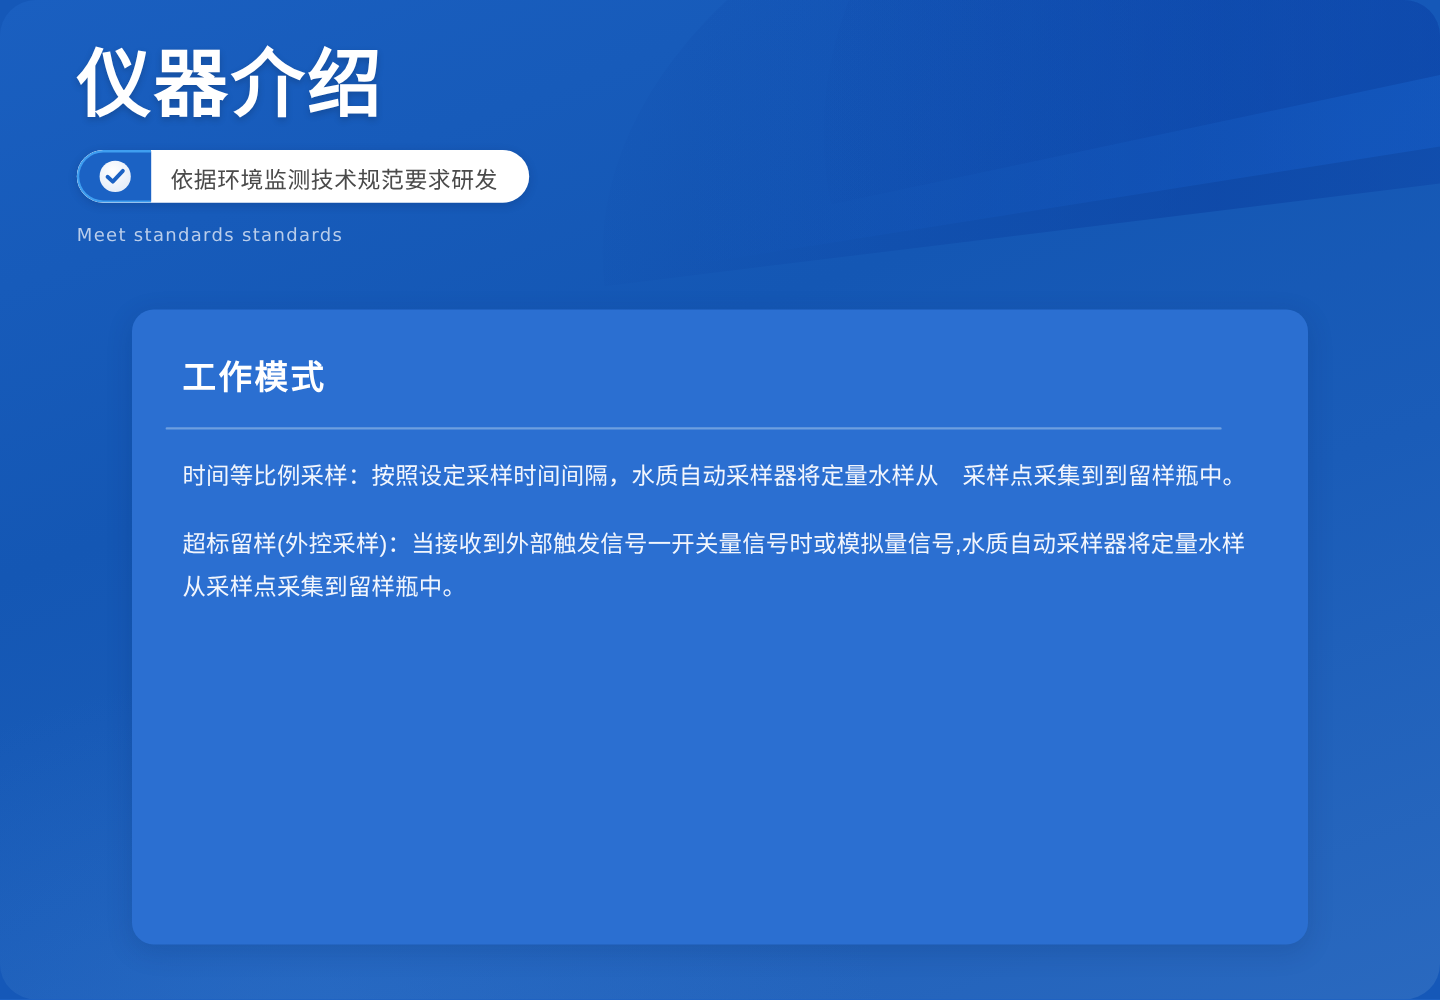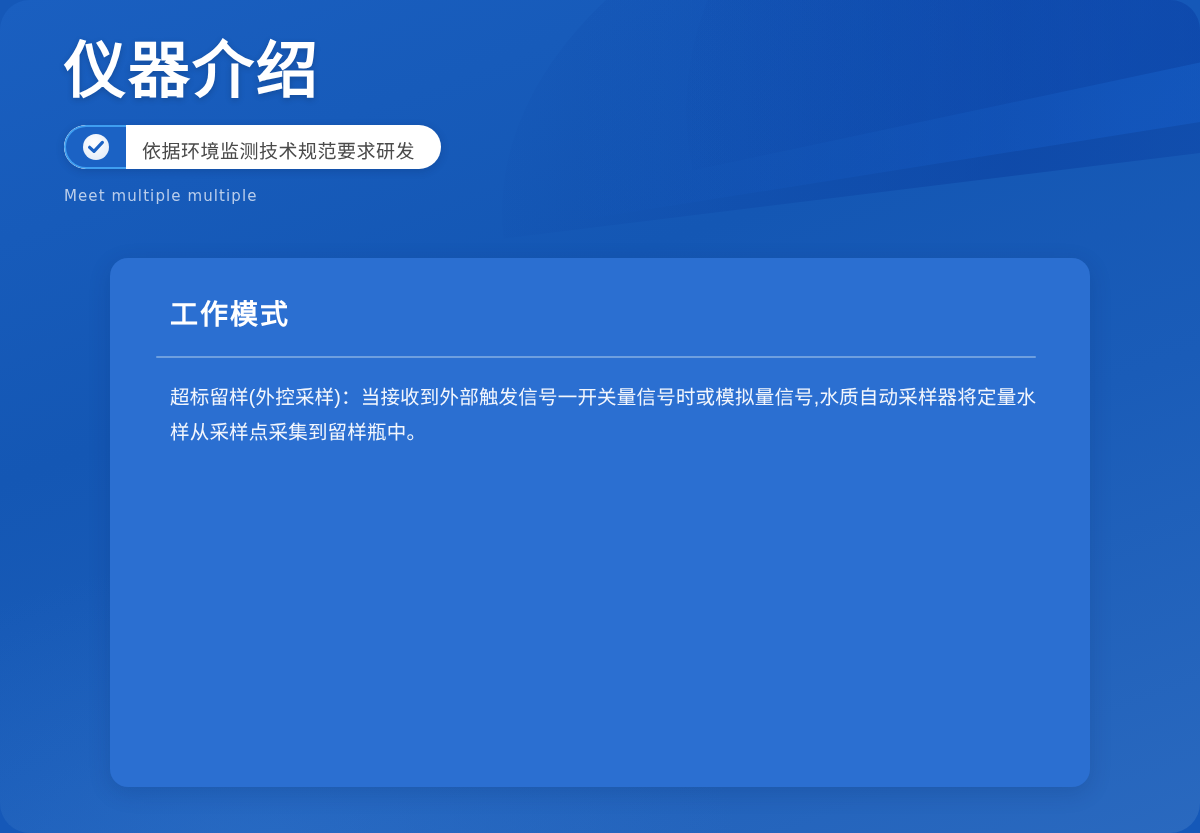--- a/index.html
+++ b/index.html
@@ -133,21 +133,21 @@
   
   .card {
     position: absolute;
     left: 110px;
     top: 258px;
     width: 980px;
     height: 529px;
     box-sizing: border-box;
     background: #2b6fd1;
     border-radius: 18px;
-    padding: 34px 46px 0 46px;
+    padding: 34px 46px 0 28px;
     box-shadow: 0 6px 22px rgba(4,30,80,0.16);
   }
   .card-title {
     margin: 0;
     font-family: "DejaVu Serif", "Liberation Serif", serif;
     font-weight: 700;
     font-size: 28px;
     color: #ffffff;
     letter-spacing: 2px;
     padding-left: 14px;
@@ -196,26 +196,27 @@
               <stop offset="100%" stop-color="#e3ecf8"></stop>
             </radialGradient>
           </defs>
           <circle cx="14" cy="14" r="13" fill="url(#cg)"></circle>
           <path d="M7.6 14.3 L12 18.4 L20.4 9.4" fill="none" stroke="#1b62c4" stroke-width="3.2" stroke-linecap="round" stroke-linejoin="round"></path>
         </svg>
       </div>
       <div class="badge-text">依据环境监测技术规范要求研发</div>
     </div>
 
-    <div class="subtitle-en">Meet multiple multiple</div>
+    <div class="subtitle-en">Meet standards standards</div>
   </div>
 
   <div class="card">
     <h2 class="card-title">工作模式</h2>
 
     <div class="card-divider"></div>
 
     <div class="card-body">
+      <p class="para">时间等比例采样：按照设定采样时间间隔，水质自动采样器将定量水样从　采样点采集到到留样瓶中。</p>
       <p class="para">超标留样(外控采样)：当接收到外部触发信号一开关量信号时或模拟量信号,水质自动采样器将定量水样从采样点采集到留样瓶中。</p>
     </div>
   </div>
 
 </div>
 
 </body></html>

